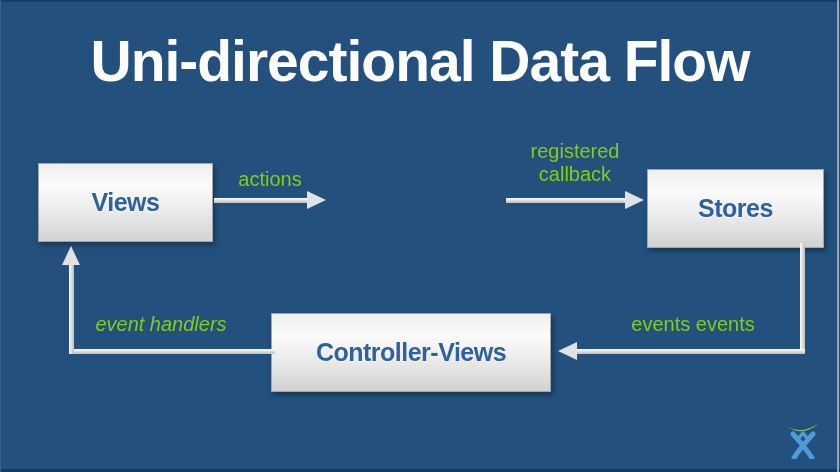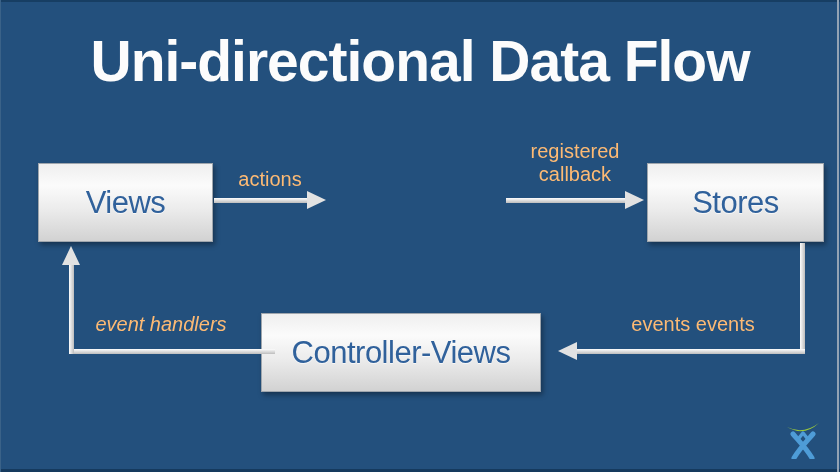--- a/index.html
+++ b/index.html
@@ -32,51 +32,51 @@
     position: absolute;
     display: flex;
     align-items: center;
     justify-content: center;
     background: linear-gradient(180deg, #EFEFEF 0%, #FBFBFB 28%, #ECECEC 58%, #D2D2D2 100%);
     border: 1px solid #9FA6AD;
     box-shadow: 2px 3px 5px rgba(0,0,0,0.35);
     box-sizing: border-box;
   }
   .node-label {
-    font-size: 31px;
-    font-weight: 400;
+    font-size: 25px;
+    font-weight: 700;
     letter-spacing: -0.5px;
     color: #30619B;
     white-space: nowrap;
     text-shadow: 0 1px 0 rgba(255,255,255,0.65);
   }
   #node-views            { left: 38px;  top: 163px; width: 175px; height: 79px; }
   #node-dispatcher       { left: 327px; top: 163px; width: 178px; height: 79px; }
-  #node-stores           { left: 647px; top: 163px; width: 177px; height: 79px; }
-  #node-controller-views { left: 261px; top: 313px; width: 280px; height: 79px; }
+  #node-stores           { left: 647px; top: 169px; width: 177px; height: 79px; }
+  #node-controller-views { left: 271px; top: 313px; width: 280px; height: 79px; }
 
   .shaft-h {
     position: absolute; height: 5px;
     background: linear-gradient(180deg, #FDFDFD, #BDBDBD);
   }
   .shaft-v {
     position: absolute; width: 5px;
     background: linear-gradient(90deg, #FDFDFD, #BDBDBD);
   }
   .head { position: absolute; width: 0; height: 0; }
   .head-right { border-top: 9px solid transparent; border-bottom: 9px solid transparent; border-left: 19px solid #E2E2E2; }
   .head-left  { border-top: 9px solid transparent; border-bottom: 9px solid transparent; border-right: 19px solid #E2E2E2; }
   .head-up    { border-left: 9px solid transparent; border-right: 9px solid transparent; border-bottom: 19px solid #E2E2E2; }
 
   .edge-label {
     position: absolute;
     text-align: center;
     font-size: 20px;
     line-height: 23px;
-    color: #fdba74;
+    color: #84cc16;
   }
 
   
   #arrow-actions-shaft { left: 214px; top: 198px; width: 94px; }
   #arrow-actions-head  { left: 307px; top: 191px; }
   #label-actions       { left: 213px; top: 168px; width: 114px; }
 
   #arrow-callback-shaft { left: 506px; top: 198px; width: 120px; }
   #arrow-callback-head  { left: 625px; top: 191px; }
   #label-callback       { left: 513px; top: 140px; width: 124px; }

